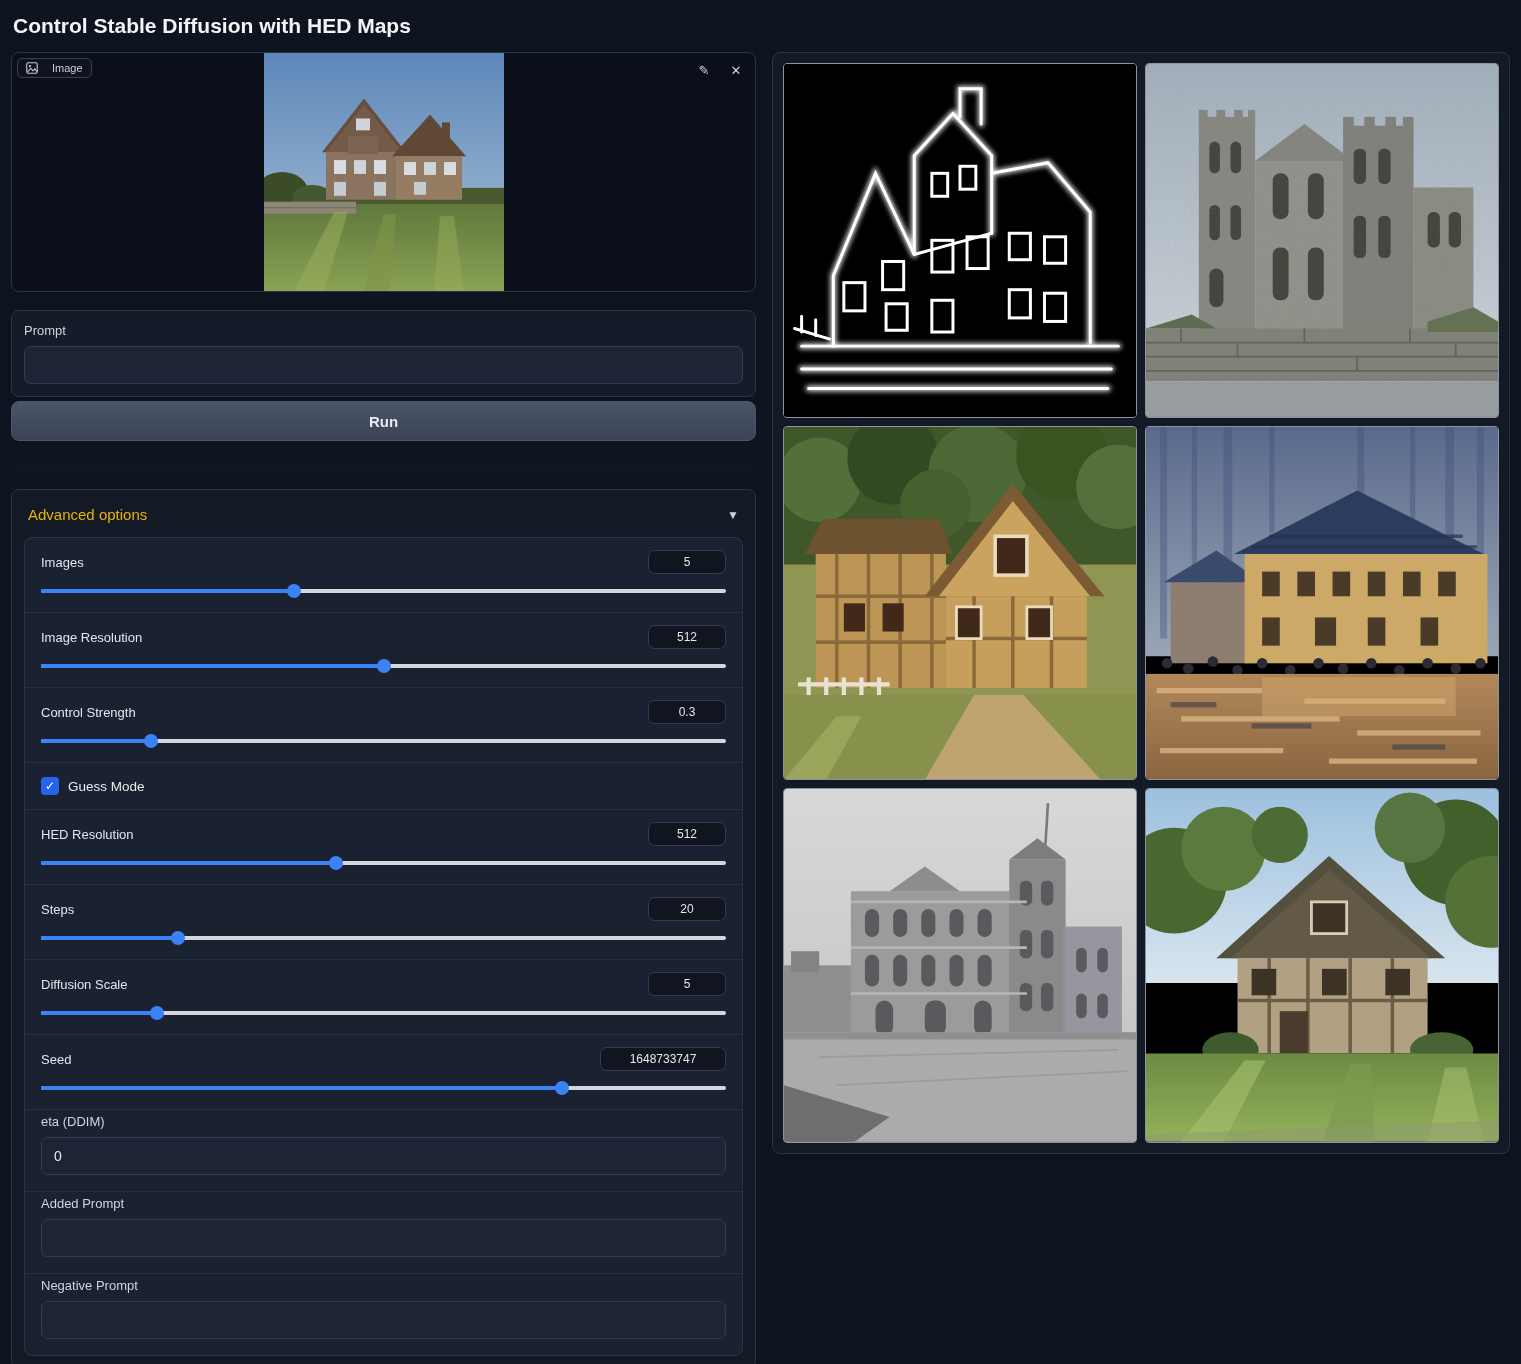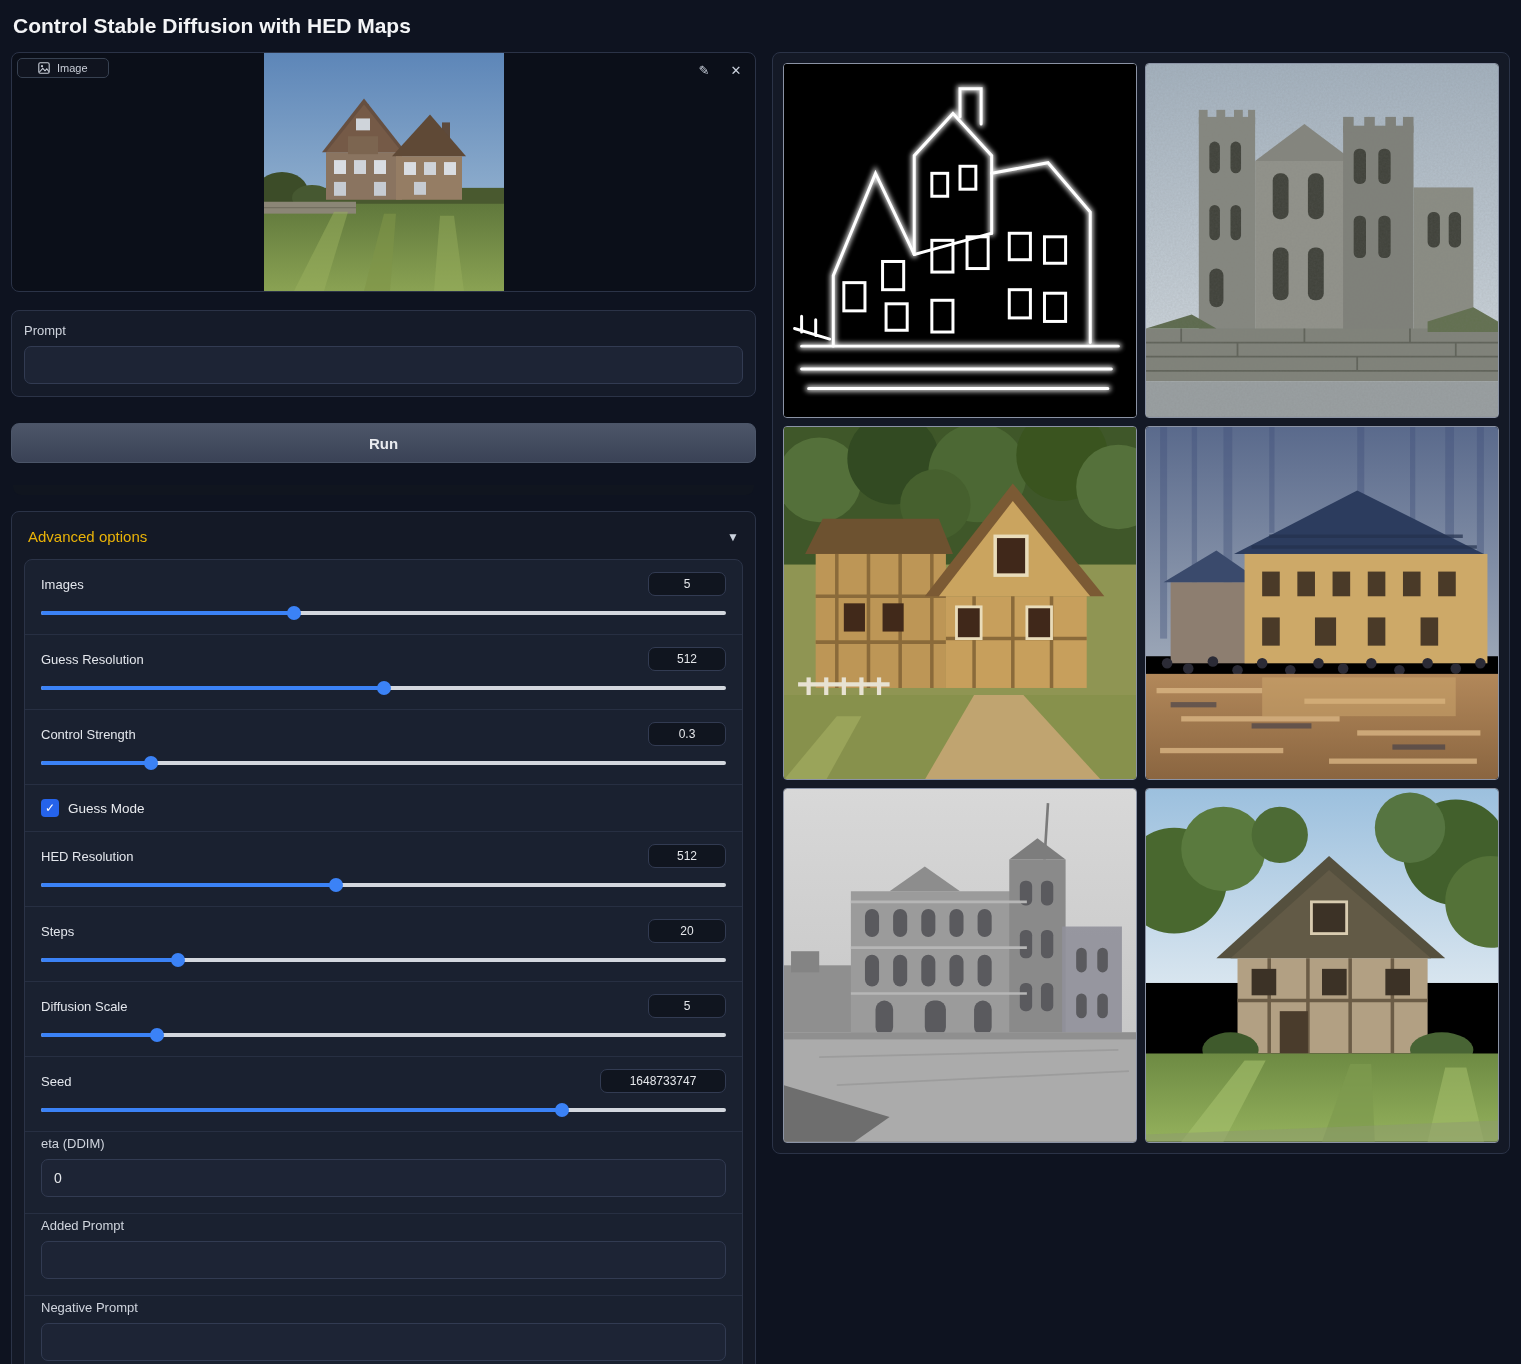--- a/index.html
+++ b/index.html
@@ -7,26 +7,26 @@
   body { font-family:"Liberation Sans", sans-serif; color:#e5e7eb; }
   .app { width:1521px; height:1364px; background:#0e1320; padding:10px 11px; overflow:hidden; }
   .page-title { font-size:21px; font-weight:bold; color:#f3f4f6; margin:4px 0 14px 2px; }
   .main { display:flex; gap:16px; align-items:flex-start; }
   .left-col { width:745px; flex:0 0 745px; display:flex; flex-direction:column; }
 
   
   .image-panel { position:relative; height:240px; background:#0b0f19; border:1px solid #2b3347; border-radius:8px; overflow:hidden; margin-bottom:18px; }
   .image-display { height:100%; display:flex; justify-content:center; }
   .image-display svg { height:100%; width:240px; }
-  .image-tab { position:absolute; top:5px; left:5px; display:flex; align-items:center; gap:7px; background:#10141f; border:1px solid #374151; border-radius:5px; padding:3px 20px; font-size:11px; color:#c9ced8; z-index:2; }
+  .image-tab { position:absolute; top:5px; left:5px; display:flex; align-items:center; gap:14px; background:#10141f; border:1px solid #374151; border-radius:5px; padding:3px 8px; font-size:11px; color:#c9ced8; z-index:2; }
   .image-actions { position:absolute; top:6px; right:8px; display:flex; gap:10px; z-index:2; }
   .icon-btn { width:22px; height:22px; display:flex; align-items:center; justify-content:center; color:#cbd2dd; font-size:13px; cursor:pointer; border-radius:4px; }
 
   
-  .panel { background:#151b29; border:1px solid #2b3347; border-radius:8px; padding:12px; margin-bottom:26px; }
+  .panel { background:#151b29; border:1px solid #2b3347; border-radius:8px; padding:12px; margin-bottom:4px; }
   .field-label { display:block; font-size:13px; color:#cfd4dd; margin-bottom:8px; }
   .text-input { width:100%; height:38px; background:#1d2435; border:1px solid #323b52; border-radius:7px; color:#e5e7eb; font-size:14px; padding:0 12px; outline:none; font-family:"Liberation Sans", sans-serif; }
 
   
   .run-btn { width:100%; height:40px; border:1px solid #4b5568; border-radius:8px;
     background:linear-gradient(180deg,#4d5669 0%,#3a4256 100%);
     color:#e8eaee; font-size:15px; font-weight:bold; cursor:pointer; margin-bottom:22px;
     font-family:"Liberation Sans", sans-serif; }
   .run-shadow { height:10px; border-radius:0 0 8px 8px; background:#10151f; margin:0 2px 16px 2px; }
 
@@ -156,21 +156,21 @@
             </div>
             <div class="slider">
               <div class="slider-track"></div>
                 <div class="slider-fill" style="width: 37%;"></div>
               <div class="slider-thumb" style="left: 37%;"></div>
             </div>
           </div>
 
           <div class="ctrl-row">
             <div class="ctrl-head">
-              <span class="ctrl-label">Guess Resolution</span>
+              <span class="ctrl-label">Image Resolution</span>
               <span class="num-box">512</span>
             </div>
             <div class="slider">
               <div class="slider-track"></div>
                 <div class="slider-fill" style="width: 50%;"></div>
               <div class="slider-thumb" style="left: 50%;"></div>
             </div>
           </div>
 
           <div class="ctrl-row">

